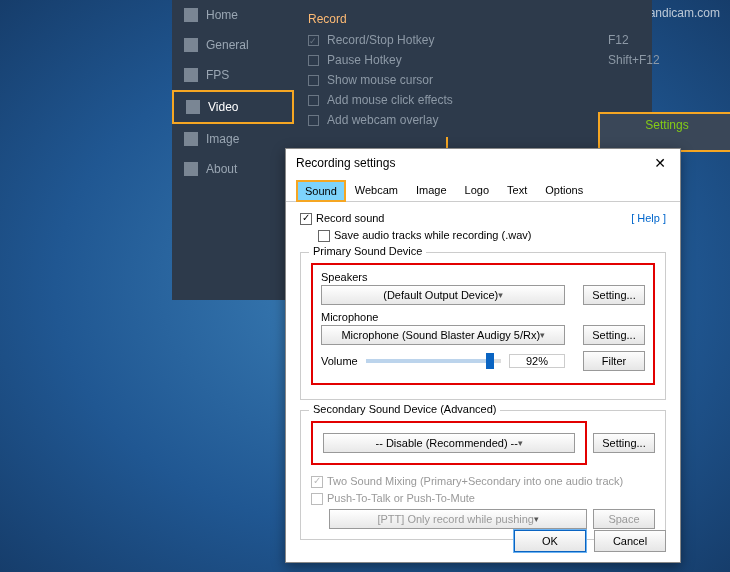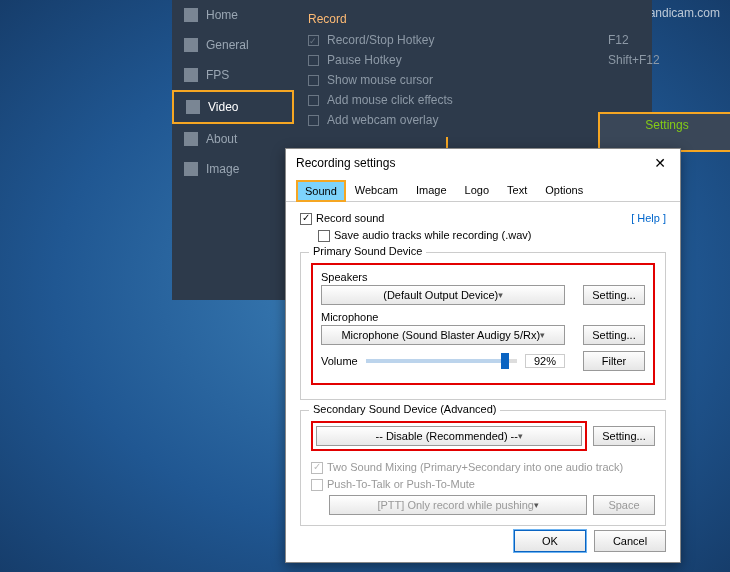--- a/index.html
+++ b/index.html
@@ -41,24 +41,24 @@
 .field-label { font-size: 11px; margin-bottom: 2px; }
 .select { width: 100%; height: 20px; border: 1px solid #999; background: linear-gradient(#fff,#e8e8e8); padding: 1px 4px; font-size: 11px; display:flex; align-items:center; justify-content:center; cursor:pointer; }
 .select .chev { font-size: 9px; color: #555; }
 .row2 { display: flex; gap: 18px; align-items: flex-end; margin-bottom: 6px; }
 .row2 .left { flex: 1; }
 .btn-small { width: 62px; height: 20px; border: 1px solid #999; background: linear-gradient(#fdfdfd,#e6e6e6); font-size: 11px; cursor: pointer; }
 .vol-row { display: flex; align-items: center; gap: 8px; }
 .slider-track { flex: 1; height: 4px; background: #ddd; position: relative; }
 .slider-fill { height: 4px; background: #bcd4ec; width: 92%; }
 .slider-thumb { width: 8px; height: 16px; background: #0a64c2; position: absolute; top: -6px; left: calc(92% - 4px); }
-.vol-val { width: 40px; border: 1px solid #ccc; text-align: center; font-size: 11px; padding: 0; }
+.vol-val { width: 56px; border: 1px solid #ccc; text-align: center; font-size: 11px; padding: 0; }
 .secondary-select { display:flex; gap:6px; align-items:center; }
 .secondary-select .select { flex:1; }
-.sec-red { border:2px solid #e20000; padding:3px; }
+.sec-red { border:2px solid #e20000; padding:10px; }
 .disabled-text { color:#999; }
 .dlg-footer { position:absolute; bottom:10px; right:14px; display:flex; gap:8px; }
 .dlg-btn { width:72px; height:22px; border:1px solid #999; background:linear-gradient(#fdfdfd,#e6e6e6); font-size:11px; cursor:pointer; }
 .dlg-btn.primary { border:1px solid #0a64c2; outline:1px solid #6db3f2; }
 
 .red-arrow { position: absolute; left: 556px; top: 222px; width: 60px; height: 60px; pointer-events:none; }
 </style>
 </head>
 <body>
 
@@ -77,25 +77,25 @@
     <div class="sidebar-item">
         <span class="sidebar-icon"></span>
         <span>FPS</span>
       </div>
     <div class="sidebar-item active">
         <span class="sidebar-icon"></span>
         <span>Video</span>
       </div>
     <div class="sidebar-item">
         <span class="sidebar-icon"></span>
+        <span>Image</span>
+      </div>
+    <div class="sidebar-item">
+        <span class="sidebar-icon"></span>
         <span>About</span>
-      </div>
-    <div class="sidebar-item">
-        <span class="sidebar-icon"></span>
-        <span>Image</span>
       </div>
   </div>
   <div class="content-area">
     <div class="section-label">Record</div>
     <div class="opt-row">
         <span class="cb checked"></span>
         <span>Record/Stop Hotkey</span>
         <span class="opt-val">F12</span>
       </div>
     <div class="opt-row">

